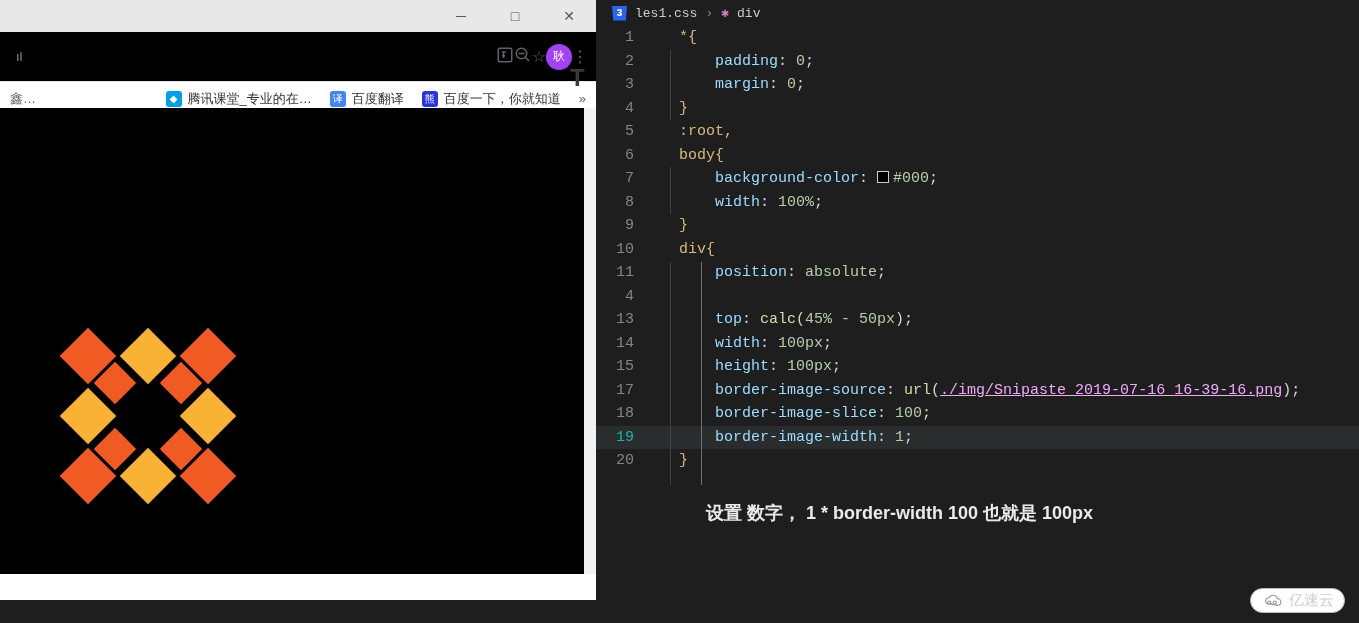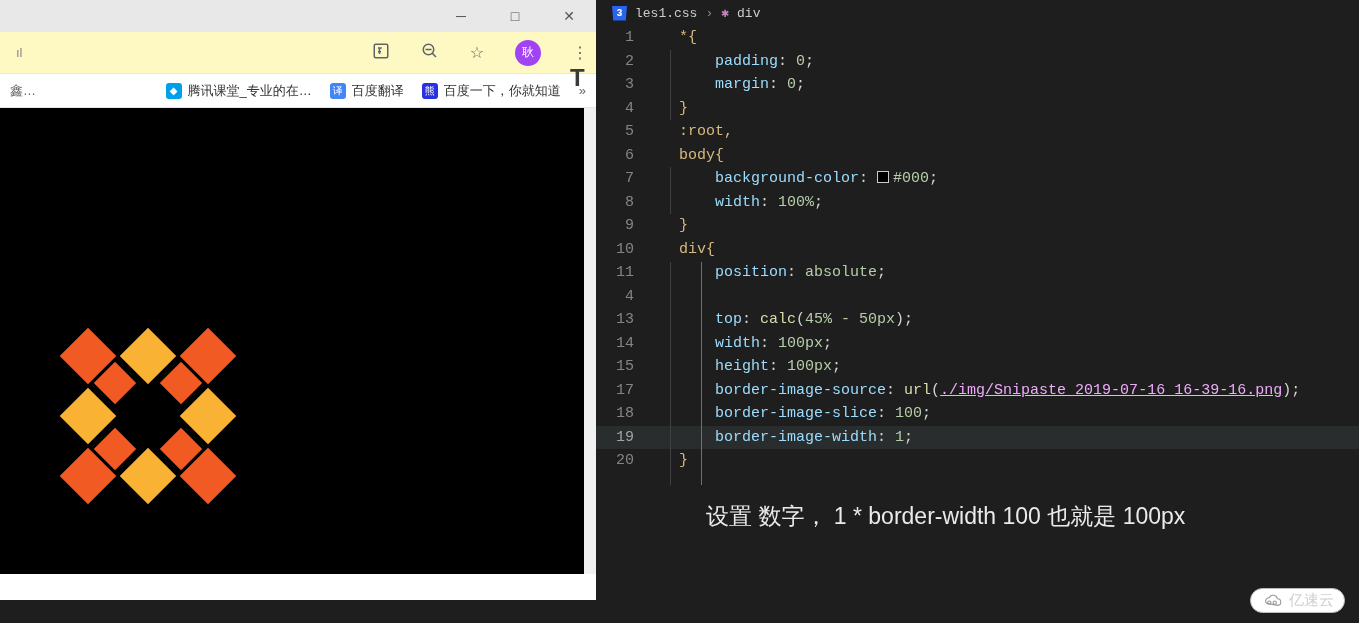--- a/index.html
+++ b/index.html
@@ -27,27 +27,27 @@
   align-items: center;
   padding-right: 6px;
   gap: 12px;
 }
 .win-btn {
   width: 42px; height: 28px;
   display: flex; align-items: center; justify-content: center;
   color: #555; font-size: 14px;
 }
 .addrbar {
-  height: 42px;
-  background: #fef9c3;
+  height: 50px;
+  background: #000000;
   border-bottom: 1px solid #e6e6e6;
   display: flex;
   align-items: center;
   padding: 0 8px;
-  gap: 31px;
+  gap: 0;
   justify-content: flex-end;
 }
 .addrbar .stub { margin-right: auto; color: #888; padding-left: 8px; font-size: 13px; }
 .addrbar .icon { color: #5f6368; font-size: 16px; }
 .avatar {
   width: 26px; height: 26px; border-radius: 50%;
   background: #a142f4; color: #fff;
   display: flex; align-items: center; justify-content: center;
   font-size: 12px;
 }
@@ -127,21 +127,21 @@
   align-items: center;
 }
 .line.active { background: #2a2d2e; }
 .gutter {
   width: 56px;
   text-align: right;
   padding-right: 18px;
   color: #858585;
   user-select: none;
 }
-.line.active .gutter { color: #a3a3a3; }
+.line.active .gutter { color: #14b8a6; }
 .src { white-space: pre; }
 .tok-sel { color: #d7ba7d; }
 .tok-prop { color: #9cdcfe; }
 .tok-num { color: #b5cea8; }
 .tok-fn { color: #dcdcaa; }
 .tok-url { color: #f0abfc; text-decoration: underline; }
 .swatch {
   display: inline-block;
   width: 12px; height: 12px;
   border: 1px solid #ccc;
@@ -151,22 +151,22 @@
 .sw-black { background: #000; }
 .sw-white { background: #fff; }
 .brace-guide {
   position: absolute;
   left: 57px;
   width: 1px;
   background: #404040;
 }
 .annot {
   color: #eaeaea;
-  font-size: 23px;
-  font-weight: normal;
+  font-size: 18px;
+  font-weight: bold;
   padding: 28px 6px 0 110px;
   font-family: "Microsoft YaHei", sans-serif;
 }
 .watermark {
   position: absolute;
   right: 14px; bottom: 10px;
   color: #cfcfcf;
   font-size: 15px;
   display: flex; align-items: center; gap: 6px;
   border: 1px solid #bcbcbc;

